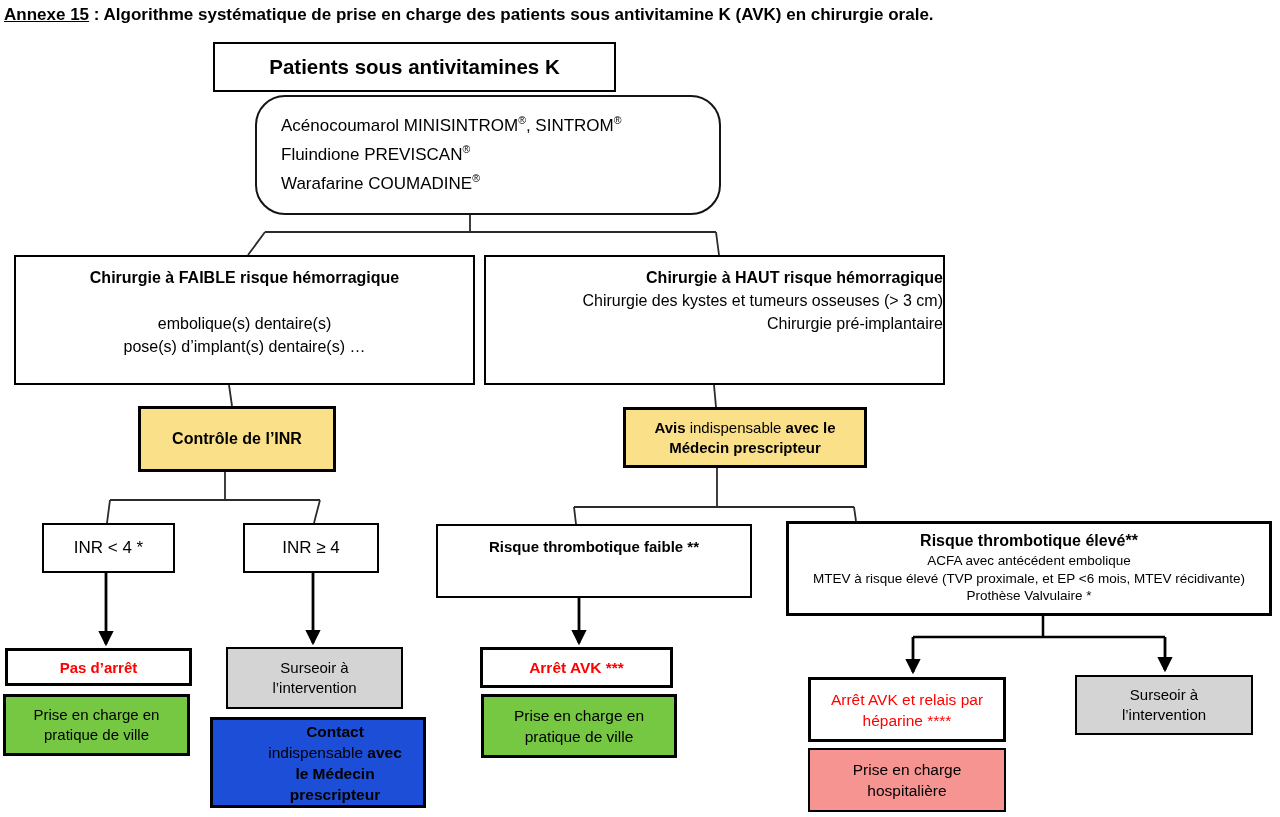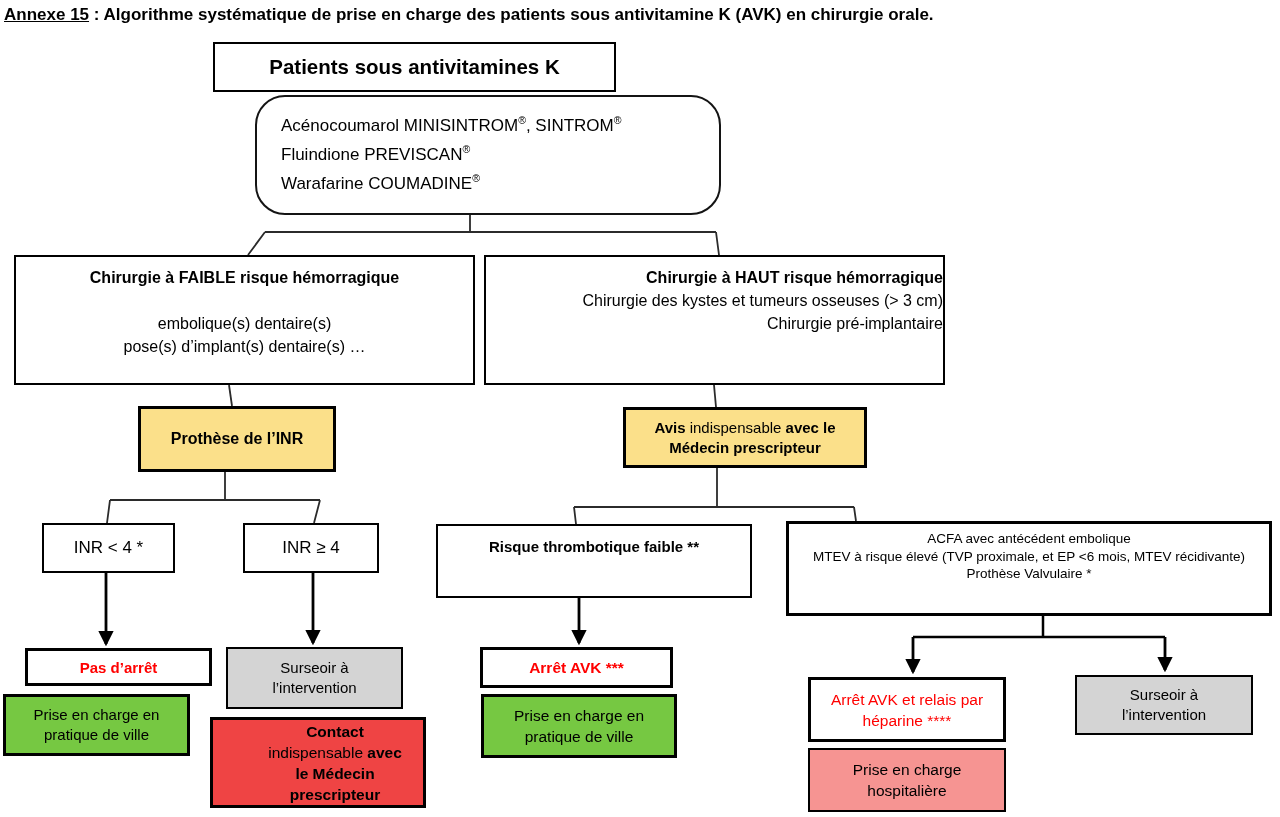--- a/index.html
+++ b/index.html
@@ -98,45 +98,46 @@
     <div>embolique(s) dentaire(s)</div>
     <div>pose(s) d’implant(s) dentaire(s) …</div>
   </div>
 
   <div class="node box-surgery box-haut">
     <div class="ttl">Chirurgie à HAUT risque hémorragique</div>
     <div>Chirurgie des kystes et tumeurs osseuses (&gt; 3 cm)</div>
     <div>Chirurgie pré-implantaire</div>
   </div>
 
-  <div class="node flex-c box-controle" style="background-color: rgb(251, 224, 138);">Prothèse de l’INR</div>
+  <div class="node flex-c box-controle" style="background-color: rgb(251, 224, 138);">Contrôle de l’INR</div>
 
   <div class="node flex-c box-avis" style="background-color: rgb(251, 224, 138);">
     <div><span style="font-weight: bold;">Avis </span><span>indispensable </span><span style="font-weight: bold;">avec le Médecin prescripteur</span></div>
   </div>
 
   <div class="node flex-c box-inr box-inr-lt4">INR &lt; 4 *</div>
 
   <div class="node flex-c box-inr box-inr-ge4">INR ≥ 4</div>
 
   <div class="node box-risque-faible">Risque thrombotique faible **</div>
 
   <div class="node box-risque-eleve">
+    <div class="ttl">Risque thrombotique élevé**</div>
     <div class="ln">ACFA avec antécédent embolique</div>
     <div class="ln">MTEV à risque élevé (TVP proximale, et EP &lt;6 mois, MTEV récidivante)</div>
     <div class="ln">Prothèse Valvulaire *</div>
   </div>
 
-  <div class="node flex-c box-pas-arret" style="color: rgb(255, 0, 0); margin-left: 20px;">Pas d’arrêt</div>
+  <div class="node flex-c box-pas-arret" style="color: rgb(255, 0, 0);">Pas d’arrêt</div>
 
   <div class="node flex-c box-ville1" style="background-color: rgb(118, 200, 66);">Prise en charge en pratique de ville</div>
 
   <div class="node flex-c box-surseoir1" style="background-color: rgb(212, 212, 212);">Surseoir à l’intervention</div>
 
-  <div class="node flex-c box-contact" style="background-color: #ef4444; padding-left: 48px;">
+  <div class="node flex-c box-contact" style="background-color: #1d4ed8; padding-left: 48px;">
     <div><span style="font-weight: bold;">Contact</span><span> indispensable </span><span style="font-weight: bold;">avec le Médecin prescripteur</span></div>
   </div>
 
   <div class="node flex-c box-arret-avk" style="color: rgb(255, 0, 0);">Arrêt AVK ***</div>
 
   <div class="node flex-c box-ville2" style="background-color: rgb(118, 200, 66);">Prise en charge en pratique de ville</div>
 
   <div class="node flex-c box-arret-relais" style="color: rgb(255, 0, 0);">Arrêt AVK et relais par héparine ****</div>
 
   <div class="node flex-c box-hospitaliere" style="background-color: rgb(246, 148, 146);">Prise en charge hospitalière</div>

